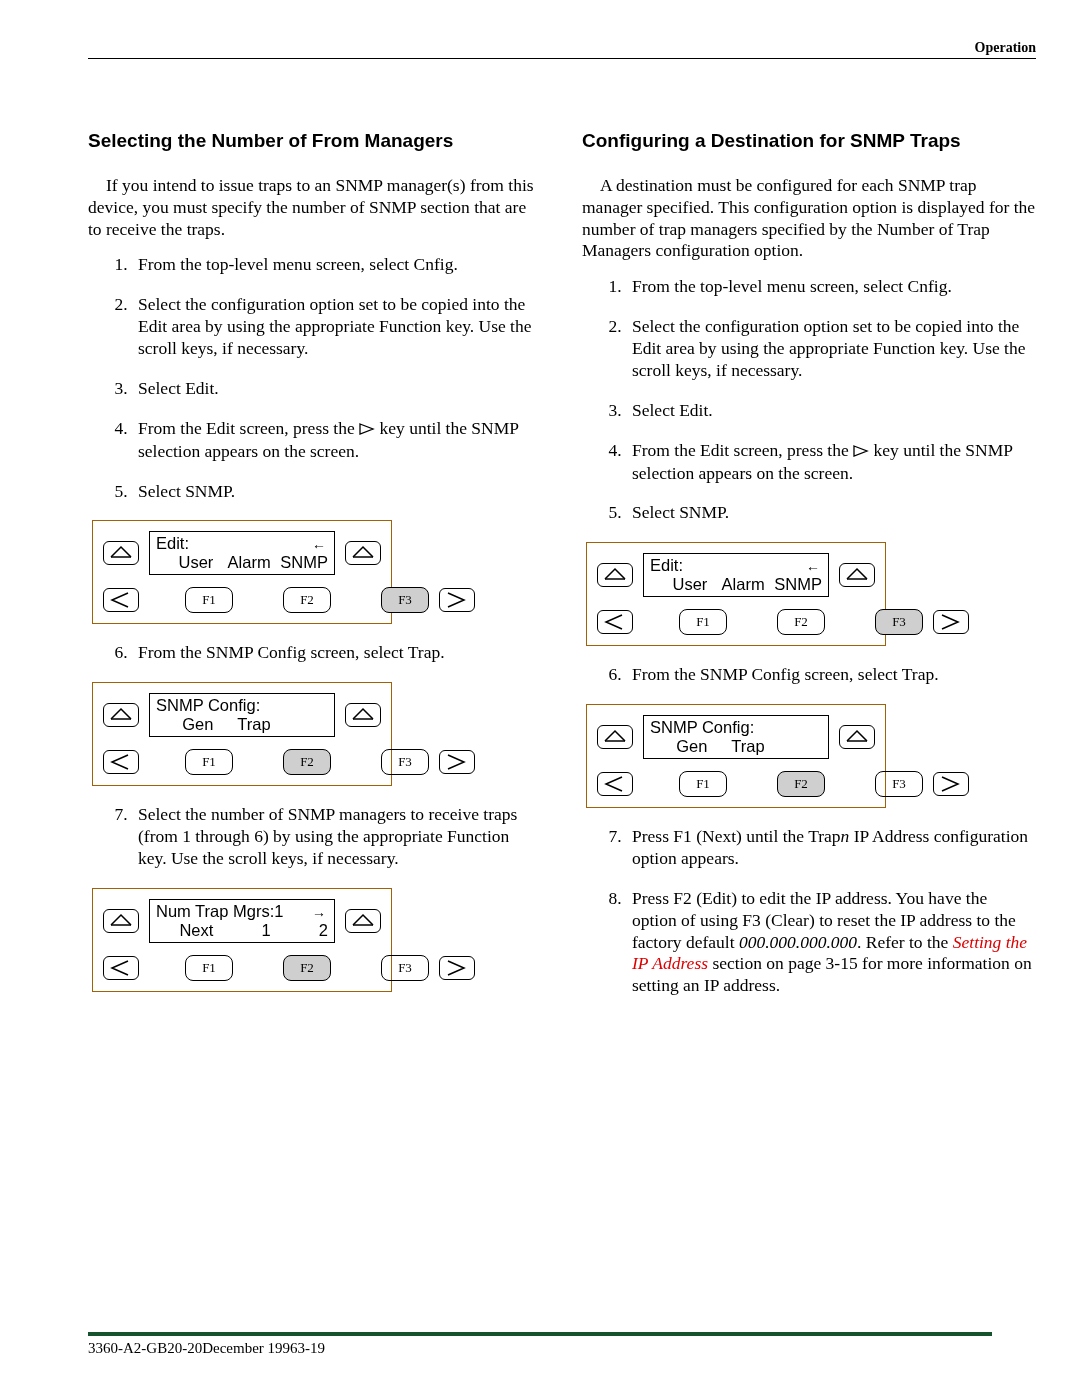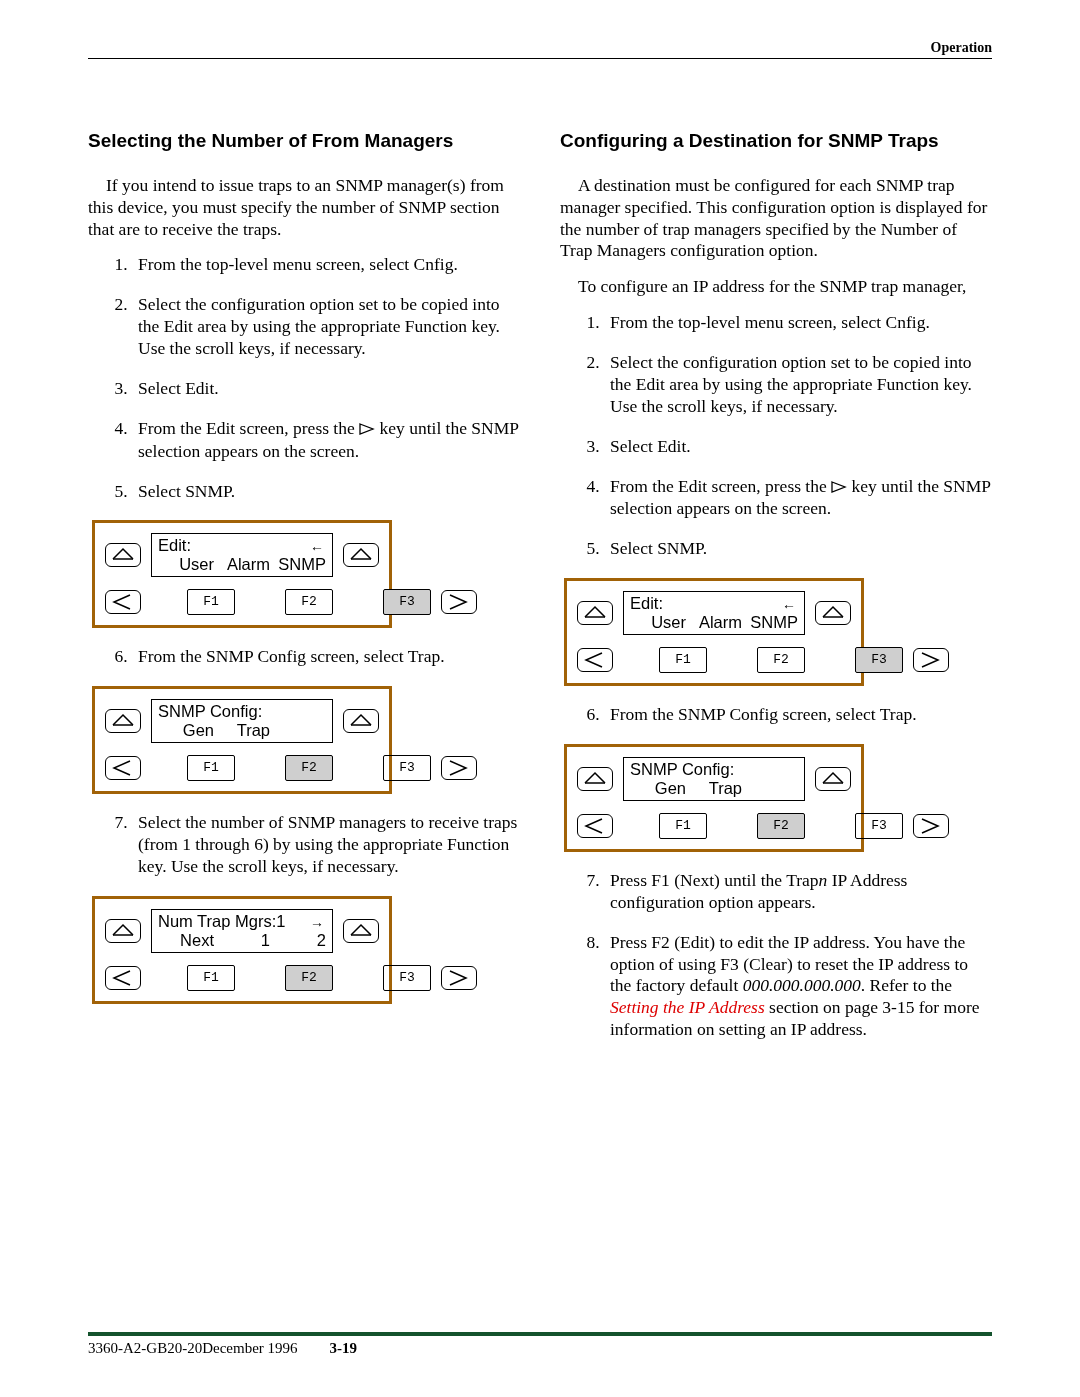--- a/index.html
+++ b/index.html
@@ -7,21 +7,21 @@
     padding: 0;
     font-family: "Times New Roman", Times, serif;
     background: #fff;
     color: #000;
   }
   .page {
     width: 1080px;
     height: 1397px;
     position: relative;
     box-sizing: border-box;
-    padding: 40px 88px 30px 88px;
+    padding: 40px 44px 30px 88px;
   }
   .running-head {
     border-bottom: 1px solid #000;
     padding-bottom: 2px;
     margin-bottom: 70px;
   }
   .running-head-text {
     text-align: right;
     font-weight: bold;
     font-size: 14px;
@@ -59,21 +59,21 @@
   }
   .italic {
     font-style: italic;
   }
   .factory {
     font-style: italic;
   }
 
   
   .device {
-    border: 3px solid #a16207;
+    border: 1px solid #a16207;
     width: 300px;
     margin: 8px 0 18px 4px;
     padding: 8px 10px 8px 10px;
     box-sizing: border-box;
     font-family: Arial, Helvetica, sans-serif;
   }
   .device-row {
     display: flex;
     align-items: center;
     gap: 10px;
@@ -114,38 +114,38 @@
     justify-content: center;
   }
   .fkey {
     border: 1.5px solid #000;
     width: 46px;
     height: 24px;
     font-size: 13px;
     display: flex;
     align-items: center;
     justify-content: center;
-    border-radius: 2px;
-    font-family: Liberation Mono, monospace;
+    border-radius: 8px;
+    font-family: Liberation Serif, serif;
     margin-left: 36px;
   }
   .fkey.hl { background: #cfcfcf; }
 
   
   .footer {
     position: absolute;
     left: 88px;
     right: 88px;
     bottom: 40px;
     border-top: 4px solid #14532d;
     padding-top: 4px;
     display: flex;
     font-size: 15px;
   }
-  .footer .pg { font-weight: bold; margin-left: 32px; }
+  .footer .pg { font-weight: normal; }
 
   .inline-tri {
     display: inline-block;
     vertical-align: -1px;
   }
 </style>
 </head>
 <body>
 
 <div class="page">
@@ -301,21 +301,20 @@
                 <polyline points="4,2 20,9 4,16" fill="none" stroke="#000" stroke-width="1.5"></polyline>
               </svg>
             </div>
           </div>
         </div>
     </div>
 
     <div class="col">
       <h3 class="section">Configuring a Destination for SNMP Traps</h3>
       <p class="body">A destination must be configured for each SNMP trap manager specified. This configuration option is displayed for the number of trap managers specified by the Number of Trap Managers configuration option.</p>
-      <p class="body">To configure an IP address for the SNMP trap manager,</p>
 
       <ol class="steps">
         <li>From the top-level menu screen, select Cnfig.</li>
         <li>Select the configuration option set to be copied into the Edit area by using the appropriate Function key. Use the scroll keys, if necessary.</li>
         <li>Select Edit.</li>
         <li>
           <span>From the Edit screen, press the </span>
           <span class="inline-tri">
             <svg width="16" height="12">
                 <polygon points="1,1 14,6 1,11" fill="none" stroke="#000" stroke-width="1.3"></polygon>

